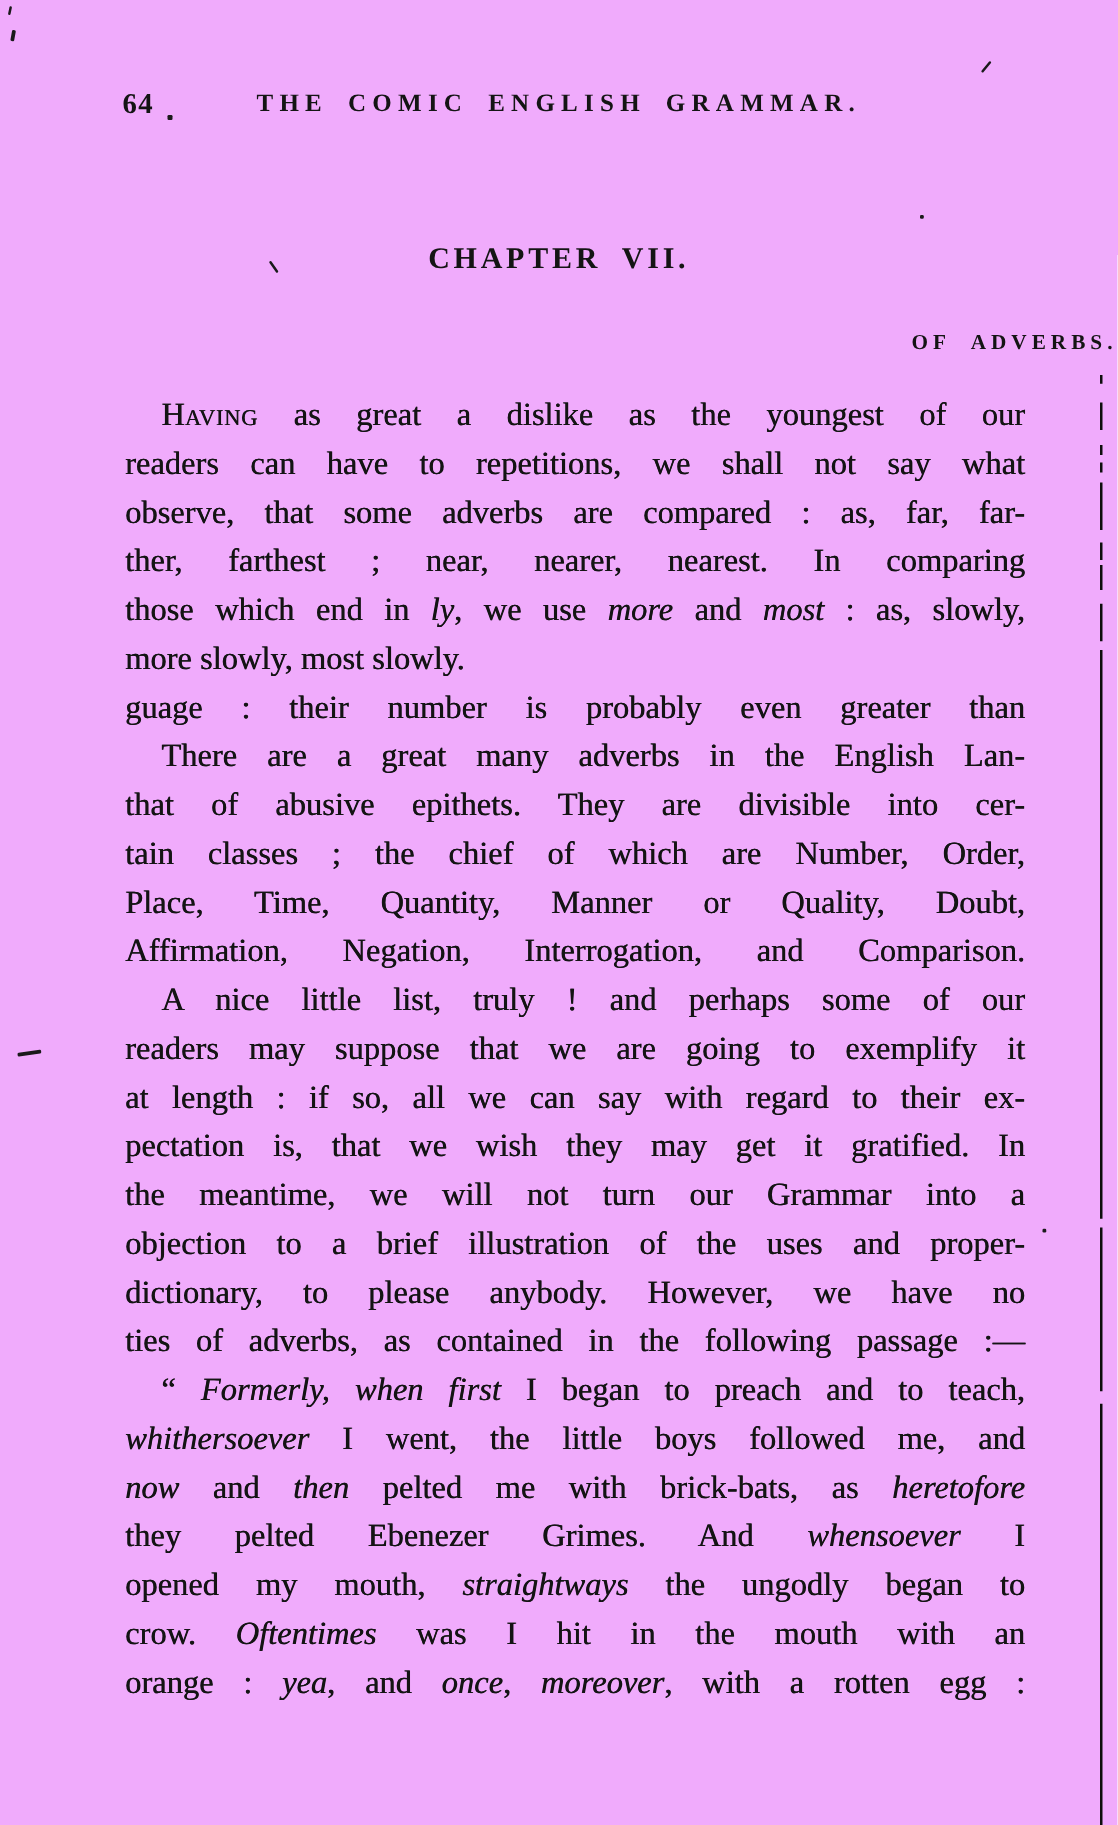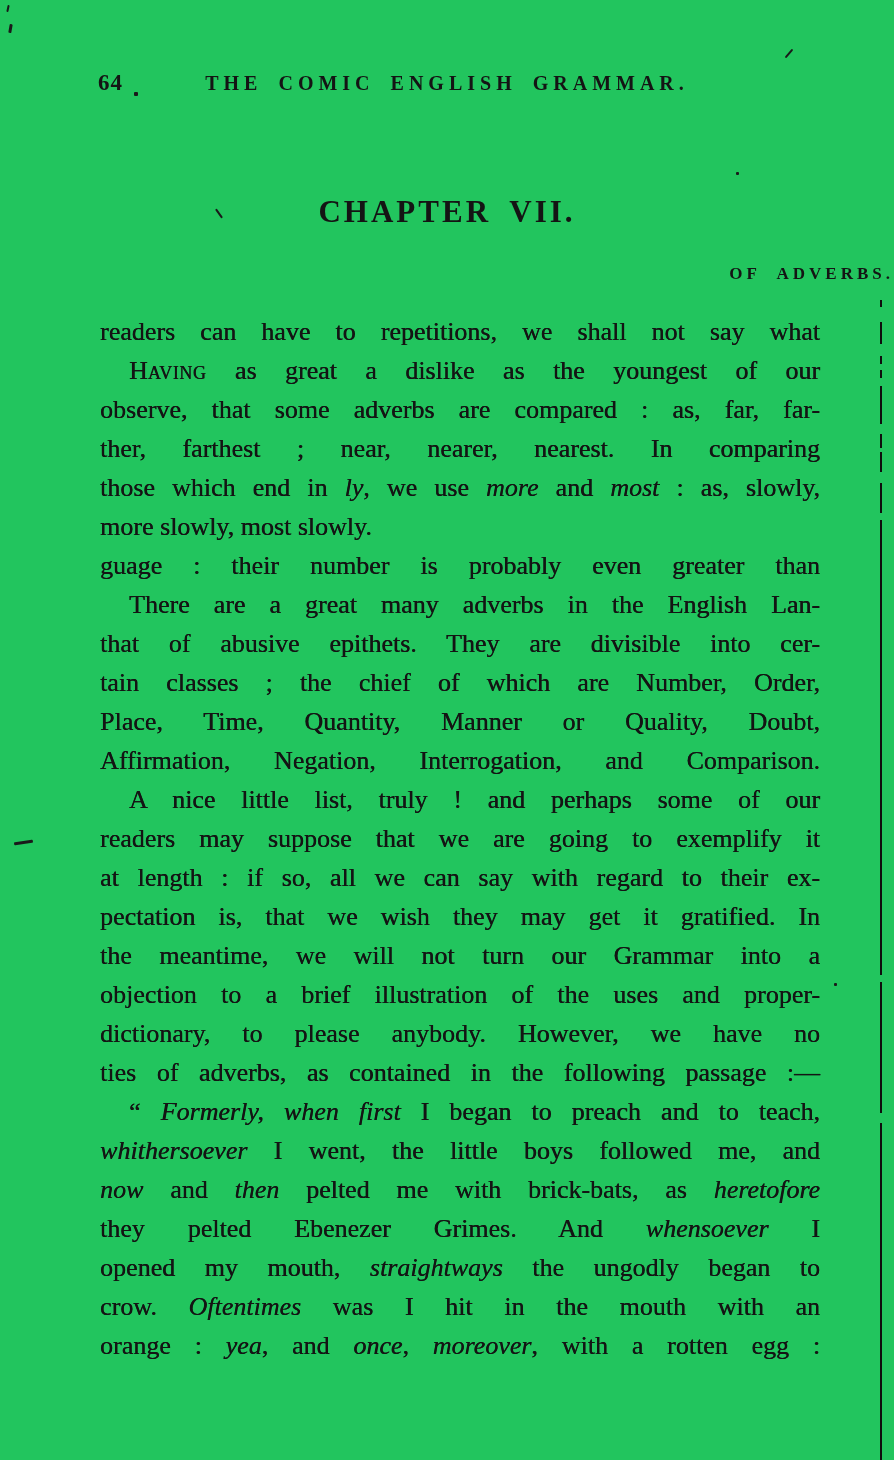--- a/index.html
+++ b/index.html
@@ -1,40 +1,40 @@
 <!DOCTYPE html>
 <html><head>
 <meta charset="utf-8">
 <style>
   html,body{margin:0;padding:0;background:#ffffff;}
   .page{
     position:relative;
     width:894px;height:1460px;
-    background:#22c55e;
+    background:#f0abfc;
     color:#141414;
     font-family:"Liberation Serif", serif;
     overflow:hidden;
   }
   
   .header{position:absolute;top:70px;left:0;width:100%;height:30px;}
   .pagenum{
     position:absolute;left:98px;top:0;
     font-size:23px;font-weight:bold;letter-spacing:1px;
   }
   .running{
     position:absolute;left:0;top:2px;width:100%;
     text-align:center;
     font-size:20px;font-weight:bold;letter-spacing:5px;
     word-spacing:6px;
   }
   
   .chapter{
     position:absolute;top:194px;left:0;width:100%;
     text-align:center;
-    font-size:31px;font-weight:bold;letter-spacing:3px;
+    font-size:24px;font-weight:bold;letter-spacing:3px;
     word-spacing:8px;
   }
   .section{
     position:absolute;top:264px;left:0;width:100%;
     text-align:right;
     font-size:17px;font-weight:bold;letter-spacing:4px;
     word-spacing:9px;
   }
   
   .bodytext{
@@ -66,22 +66,22 @@
   <div class="header">
     <span class="pagenum">64</span>
     <div class="running">THE COMIC ENGLISH GRAMMAR.</div>
   </div>
 
   <div class="chapter">CHAPTER VII.</div>
   <div class="section">OF ADVERBS.</div>
 
   <div class="bodytext">
       <div class="paragraph">
+        <div class="line indent">H<span class="sc">aving</span> as great a dislike as the youngest of our</div>
         <div class="line">readers can have to repetitions, we shall not say what</div>
-        <div class="line indent">H<span class="sc">aving</span> as great a dislike as the youngest of our</div>
         <div class="line">observe, that some adverbs are compared : as, far, far-</div>
         <div class="line">ther, farthest ;  near, nearer, nearest.  In comparing</div>
         <div class="line">those which end in <i>ly</i>, we use <i>more</i> and <i>most</i> : as, slowly,</div>
         <div class="line noj">more slowly, most slowly.</div>
       </div>
       <div class="paragraph">
         <div class="line">guage : their number is probably even greater than</div>
         <div class="line indent">There are a great many adverbs in the English Lan-</div>
         <div class="line">that of abusive epithets.  They are divisible into cer-</div>
         <div class="line">tain classes ; the chief of which are Number, Order,</div>

